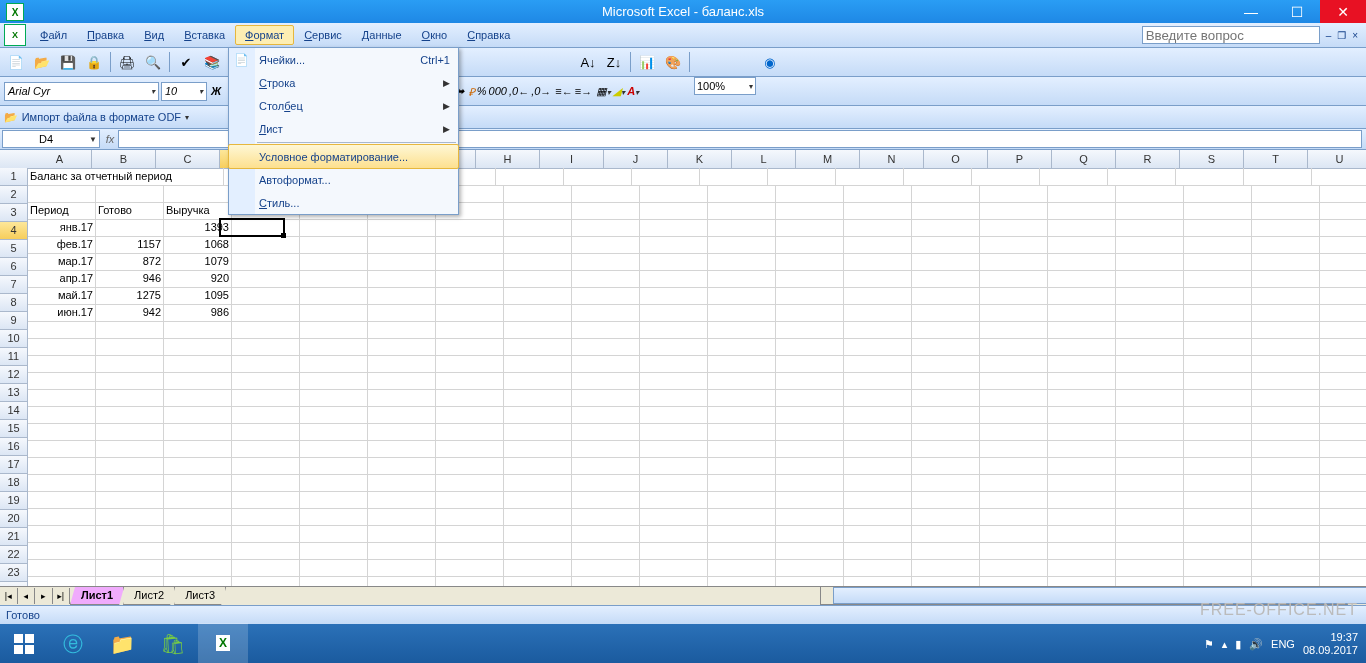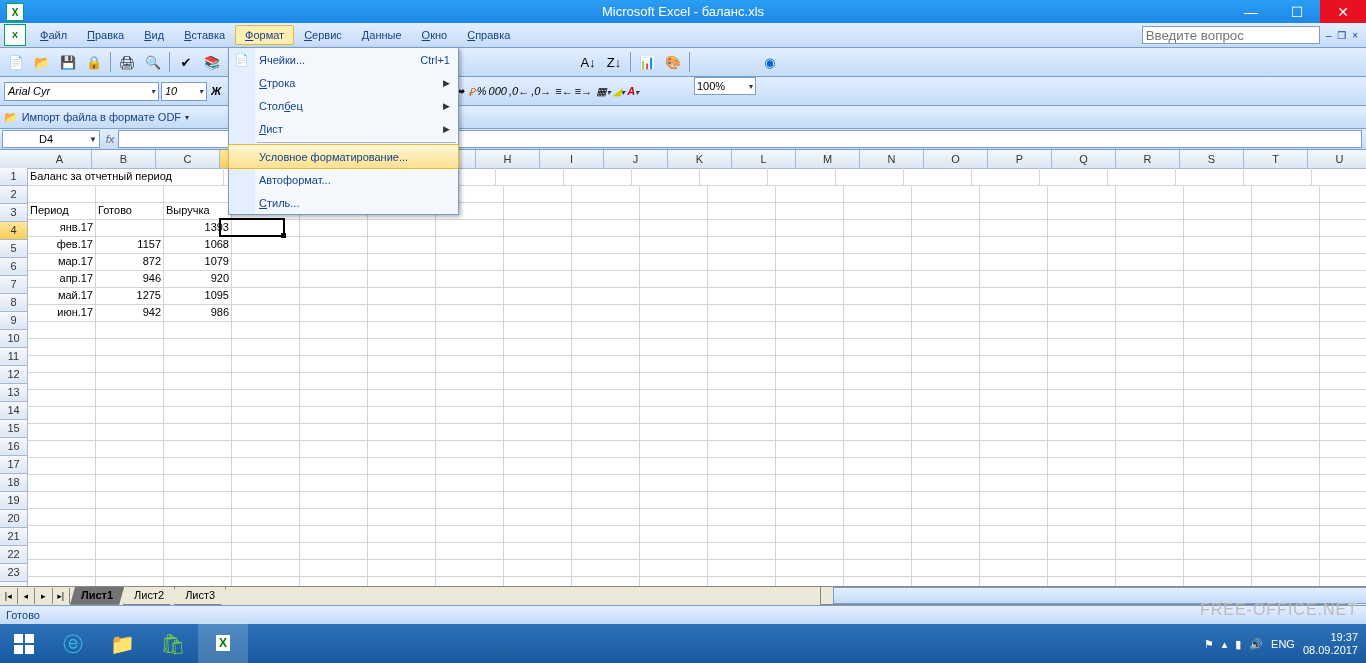--- a/index.html
+++ b/index.html
@@ -55,21 +55,21 @@
 .dropdown .mi .ic{position:absolute;left:4px;width:18px;text-align:center;font-size:12px;}
 .dropdown .mi .arr{margin-left:auto;font-size:9px;color:#333;}
 .dropdown .mi .sh{margin-left:auto;color:#15428b;}
 .dropdown .mi.hl{background:linear-gradient(#fef7d5,#fde08f);border:1px solid #e6b73d;margin:-1px;border-radius:2px;}
 .dropdown .msep{height:1px;background:#aab8cc;margin:2px 2px 2px 28px;}
 
 .sheet-bar{height:18px;background:#ece9d8;border-top:1px solid #888;display:flex;align-items:center;position:relative;}
 .sheet-nav{display:flex;width:70px;}
 .sheet-nav div{width:17px;height:16px;border-right:1px solid #888;text-align:center;font-size:9px;line-height:16px;background:#ece9d8;}
 .tabs{display:flex;align-items:flex-end;height:18px;}
-.tab{padding:0 10px;height:17px;line-height:17px;background:#737373;border:1px solid #888;border-top:none;margin-right:-1px;position:relative;clip-path:polygon(5px 0,100% 0,calc(100% - 5px) 100%,0 100%);}
+.tab{padding:0 10px;height:17px;line-height:17px;background:#f0abfc;border:1px solid #888;border-top:none;margin-right:-1px;position:relative;clip-path:polygon(5px 0,100% 0,calc(100% - 5px) 100%,0 100%);}
 .tab.inactive{background:#ece9d8;}
 .tab.active{font-weight:bold;z-index:2;}
 .hscroll{position:absolute;right:18px;bottom:0;left:820px;height:17px;background:#ece9d8;border:1px solid #888;}
 .hscroll .thumb{position:absolute;left:12px;top:0;width:600px;height:15px;background:linear-gradient(#e3efff,#c5dbf7);border:1px solid #7a9ec9;}
 
 .status{height:18px;background:linear-gradient(#e3efff,#c5dbf7);border-top:1px solid #7a9ec9;display:flex;align-items:center;padding:0 6px;color:#15428b;}
 
 .taskbar{height:40px;background:linear-gradient(#2b71b8,#1a5a9e);display:flex;align-items:center;}
 .taskbar .start{width:48px;height:40px;display:flex;align-items:center;justify-content:center;color:#fff;}
 .taskbar .tbtn{width:50px;height:40px;display:flex;align-items:center;justify-content:center;font-size:20px;}

